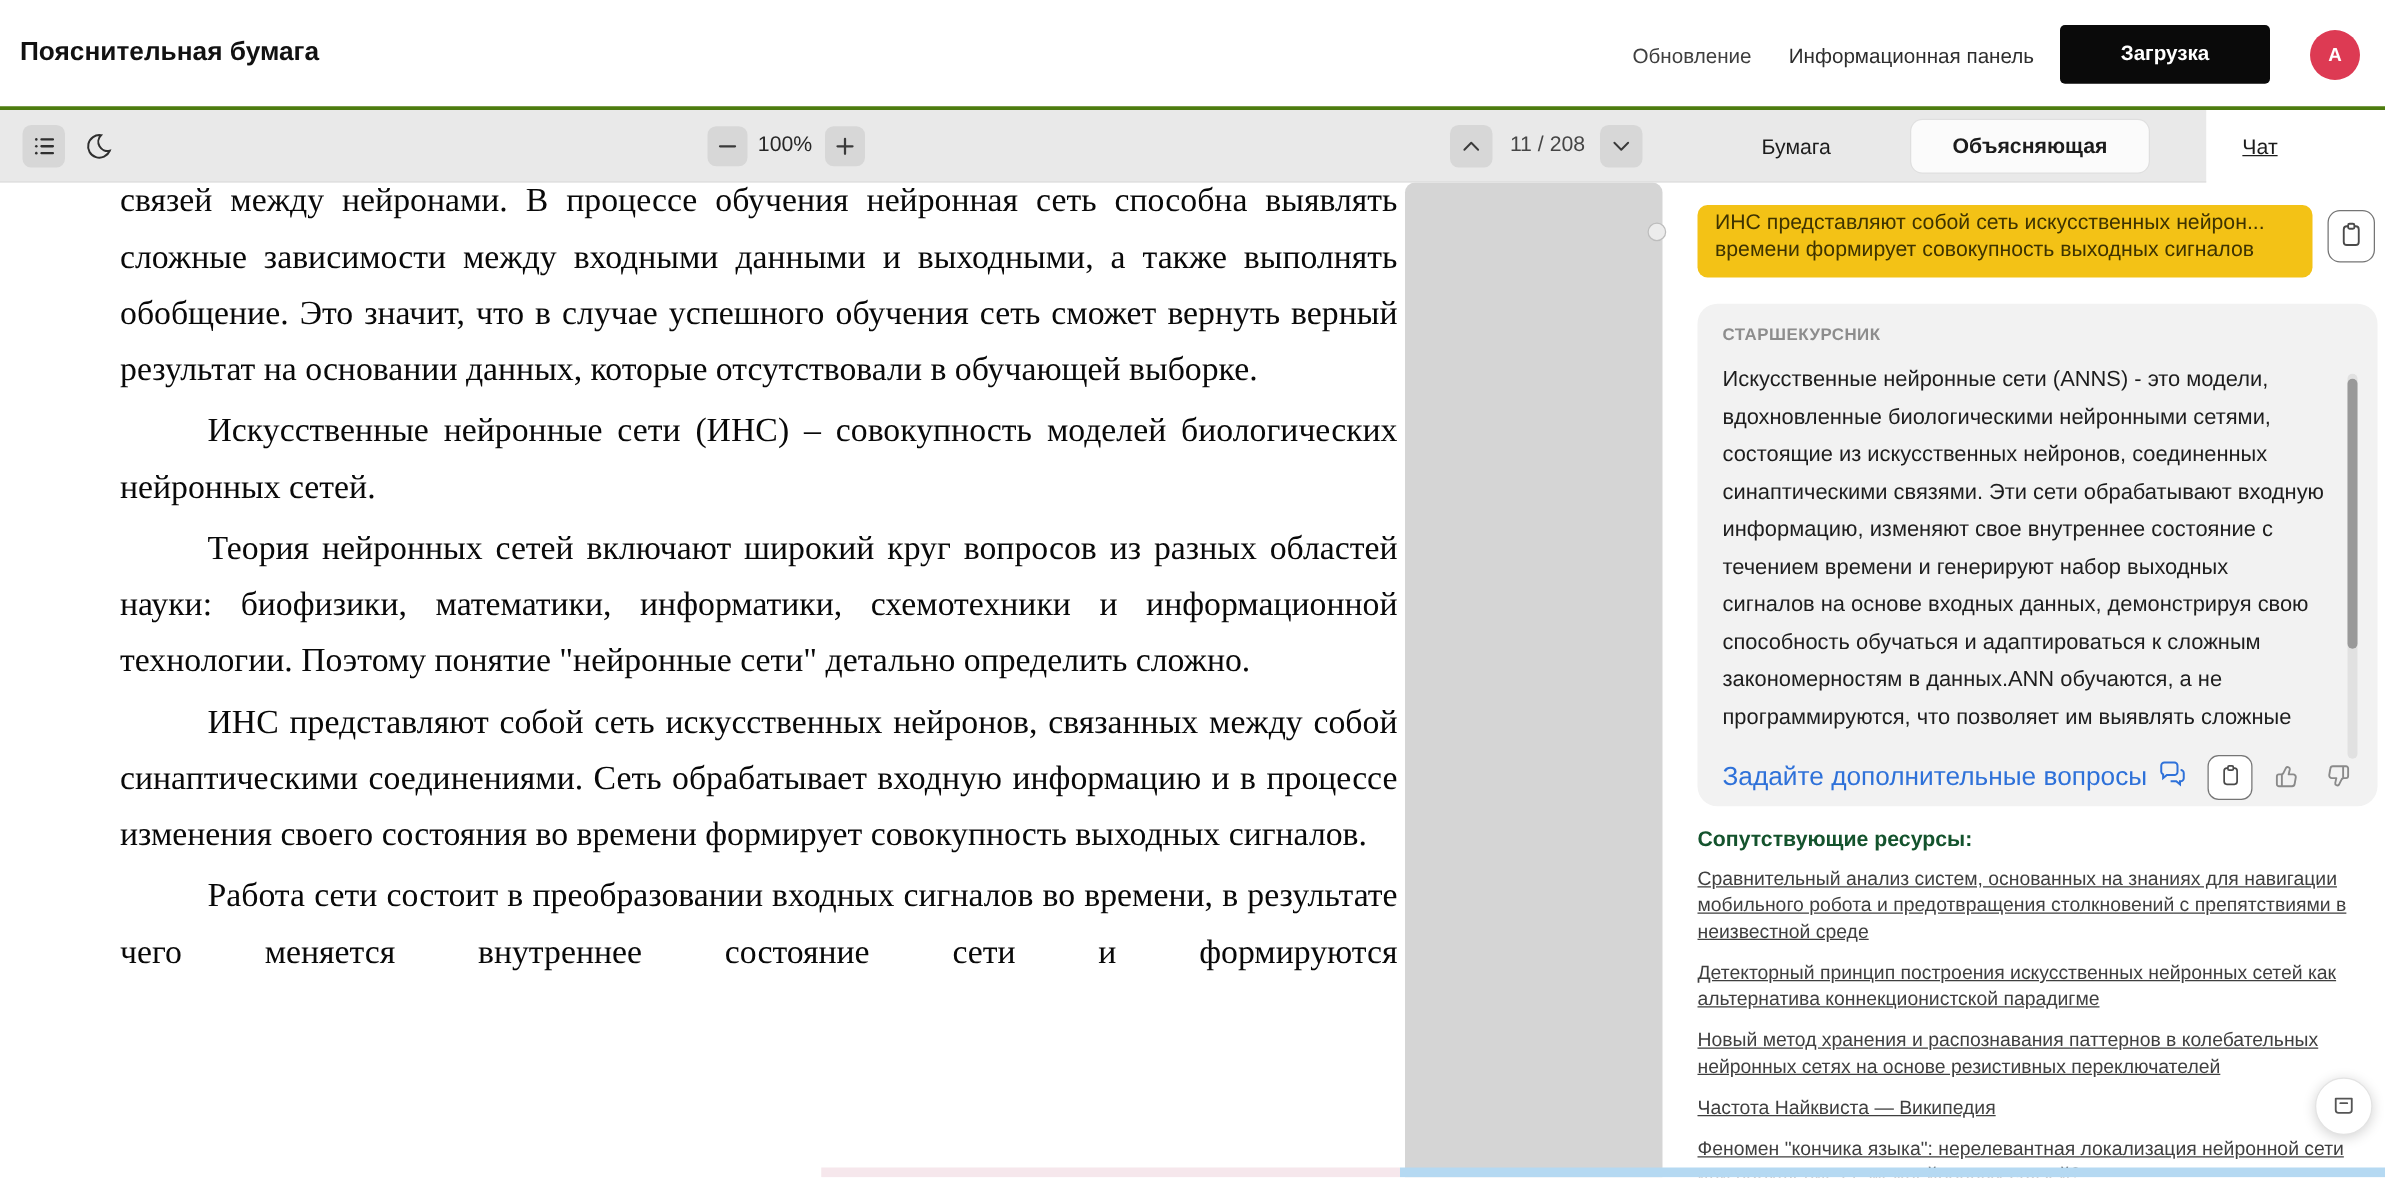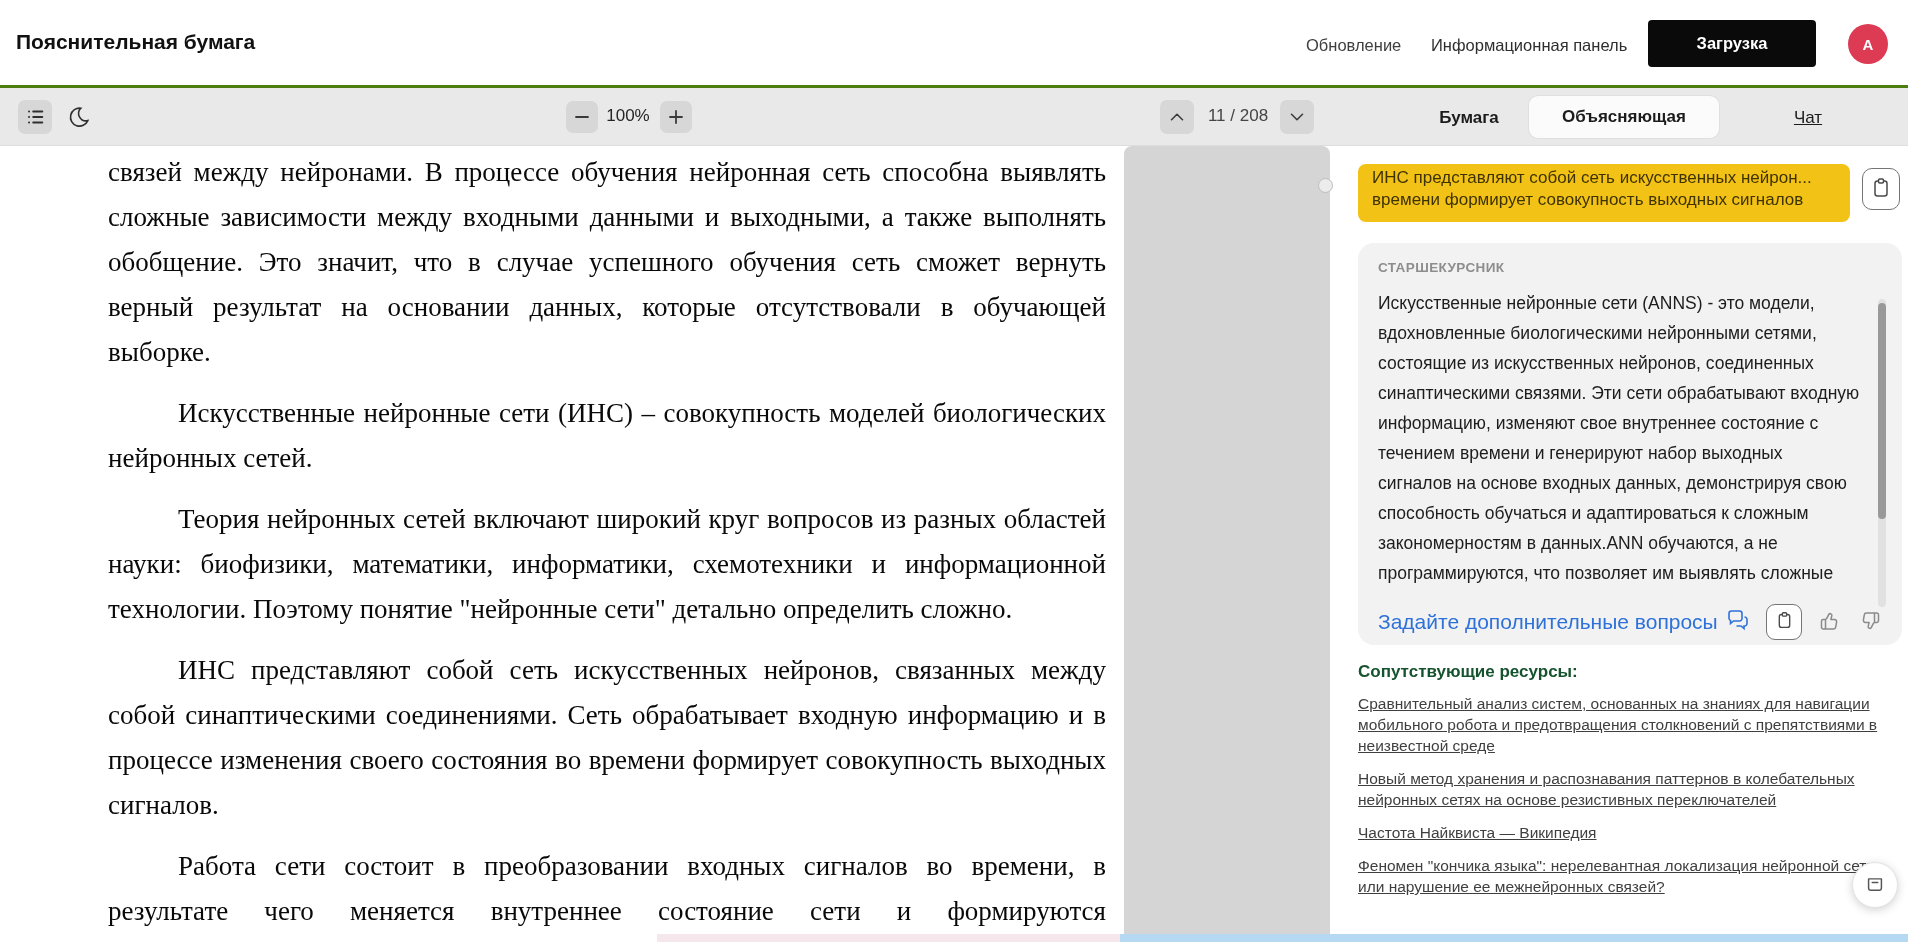--- a/index.html
+++ b/index.html
@@ -15,43 +15,43 @@
   .hdr-link.l1{left:1289px;}
   .hdr-link.l2{left:1414px;color:#2e2e2e;}
   .upload-btn{position:absolute;left:1648px;top:20px;width:168px;height:47px;background:#0a0a0a;
               color:#fff;border:none;border-radius:4px;font-size:16.5px;font-weight:600;
               font-family:inherit;cursor:pointer;}
   .avatar{position:absolute;left:1848px;top:24px;width:40px;height:40px;border-radius:50%;
           background:#dd3a53;color:#fff;font-size:15px;font-weight:700;
           display:flex;align-items:center;justify-content:center;cursor:pointer;}
 
   
-  .toolbar{position:absolute;left:0;top:88px;width:1908px;height:58px;background:#e9e9e9;
+  .toolbar{position:absolute;left:0;top:88px;width:1765px;height:58px;background:#e9e9e9;
            border-bottom:1px solid #dddddd;z-index:30;}
   .tb-btn{position:absolute;width:34px;height:34px;top:12px;border-radius:7px;background:transparent;
           border:none;display:flex;align-items:center;justify-content:center;cursor:pointer;padding:0;}
   .tb-btn.shaded{background:#d7d7d7;}
   .tb-btn svg{display:block;}
   .zoom-label{position:absolute;left:600px;top:18px;width:56px;text-align:center;
               font-size:17px;color:#262626;}
   .page-ind{position:absolute;left:1200px;top:18px;width:76px;text-align:center;
             font-size:17px;color:#454545;}
   .tab{position:absolute;top:12px;height:36px;display:flex;align-items:center;justify-content:center;
        font-size:17px;font-weight:500;color:#1c1c1c;cursor:pointer;}
-  .tab.t1{left:1404px;width:130px;font-weight:bold;}
+  .tab.t1{left:1372px;width:130px;}
   .tab.t3{left:1748px;width:120px;text-decoration:underline;}
   .tab.pill{left:1529px;width:190px;top:8px;height:42px;background:#fbfbfb;border-radius:9px;
             font-weight:700;box-shadow:0 0 0 1px rgba(0,0,0,0.04);}
 
   
   .doc-page{position:absolute;left:0;top:0;width:1124px;height:942px;background:#fff;z-index:1;}
   .doc-text{position:absolute;left:92px;top:134px;width:1030px;
             font-family:"Liberation Serif","DejaVu Serif",serif;font-size:27px;line-height:45px;
             color:#090909;text-align:justify;}
-  .doc-text p{margin:16px;text-indent:70px;}
+  .doc-text p{margin:4px;text-indent:70px;}
   .doc-text p.cont{text-indent:0;}
   .doc-text p.open{text-align-last:justify;}
   .gray-col{position:absolute;left:1124px;top:146px;width:206px;height:796px;background:#d5d5d5;
             border-radius:8px 8px 0 0;z-index:2;}
   .resize-handle{position:absolute;left:1318px;top:178px;width:15px;height:15px;border-radius:50%;
                  background:#ececec;border:1px solid #bdbdbd;z-index:3;cursor:col-resize;}
 
   
   .panel{position:absolute;left:1336px;top:146px;width:572px;height:796px;background:#fff;z-index:5;}
 
@@ -159,20 +159,21 @@
               </svg>
             </span>
           </button>
         </span>
       </div>
     </div>
 
     <div class="resources">
       <div class="res-title">Сопутствующие ресурсы:</div>
       <a class="res-link">Сравнительный анализ систем, основанных на знаниях для навигации мобильного робота и предотвращения столкновений с препятствиями в неизвестной среде</a>
+      <a class="res-link">Детекторный принцип построения искусственных нейронных сетей как альтернатива коннекционистской парадигме</a>
       <a class="res-link">Новый метод хранения и распознавания паттернов в колебательных нейронных сетях на основе резистивных переключателей</a>
       <a class="res-link">Частота Найквиста — Википедия</a>
       <a class="res-link">Феномен "кончика языка": нерелевантная локализация нейронной сети или нарушение ее межнейронных связей?</a>
     </div>
   </div>
 
   <div class="header">
     <div class="app-title">Пояснительная бумага</div>
     <span class="hdr-link l1">Обновление</span>
     <span class="hdr-link l2">Информационная панель</span>

